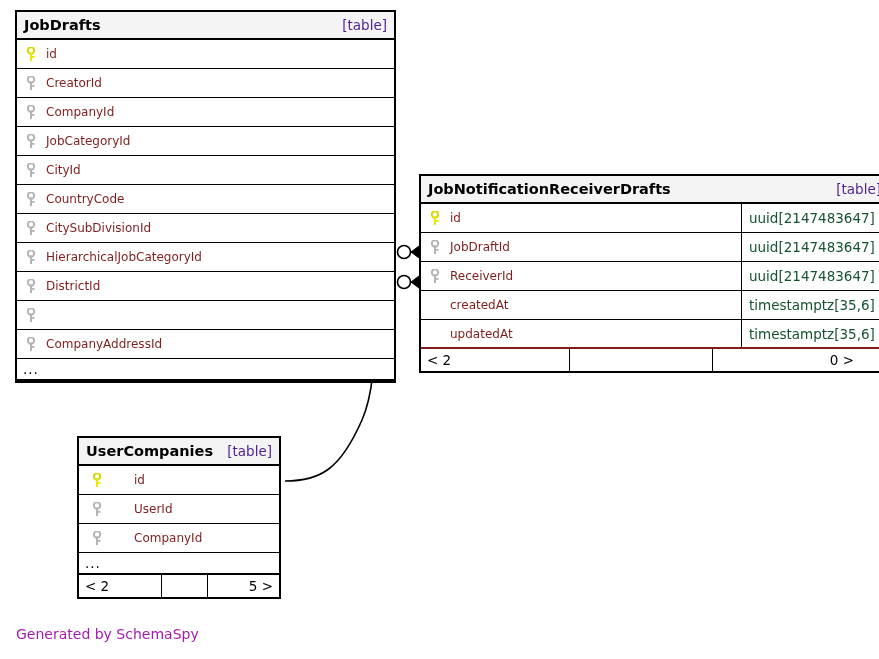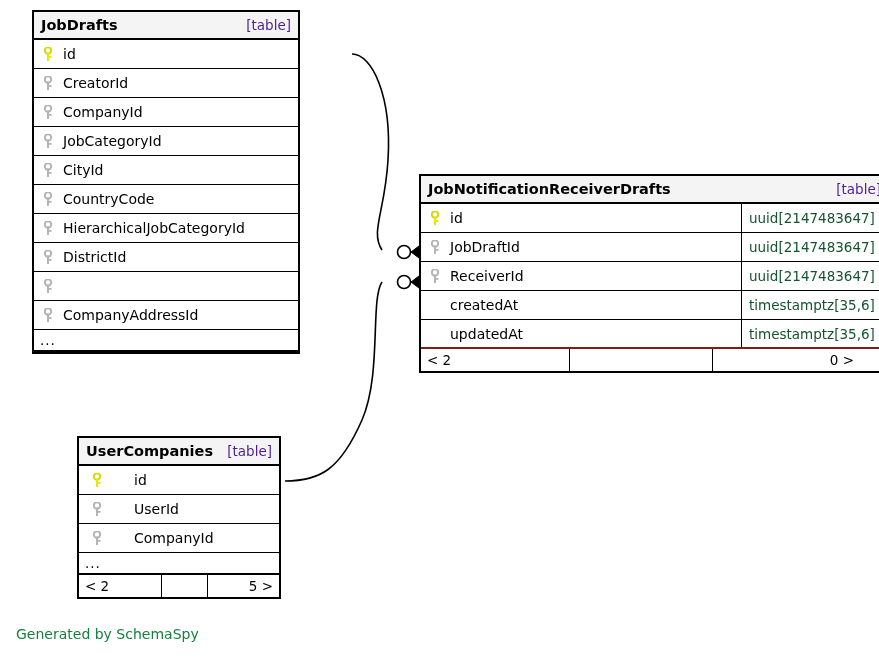--- a/index.html
+++ b/index.html
@@ -87,22 +87,22 @@
     display: flex;
     align-items: center;
     box-sizing: border-box;
     border-left: 1px solid #000000;
     padding-left: 7px;
     font-size: 13.5px;
     color: #14532d;
     white-space: nowrap;
   }
   .col-label {
-    font-size: 14px;
-    color: #000000;
+    font-size: 12px;
+    color: #7f1d1d;
     white-space: nowrap;
   }
 
   
   .indent .col-label { margin-left: 22px; }
   .indent .key-slot  { margin-left: 4px; }
 
   
   .key-slot {
     flex: 0 0 auto;
@@ -145,21 +145,21 @@
   .foot-left   { justify-content: flex-start; padding-left: 6px; }
   .foot-mid    { border-left: 1px solid #000000; border-right: 1px solid #000000; }
   .foot-right  { justify-content: flex-end; padding-right: 6px; }
 
   
   #caption {
     position: absolute;
     left: 16px;
     top: 626px;
     font-size: 14px;
-    color: #15803d;
+    color: #a21caf;
     z-index: 2;
     white-space: nowrap;
   }
 </style>
 </head>
 <body>
 
 <div id="canvas">
 
   <svg id="edges" viewBox="0 0 879 659" width="879" height="659">
@@ -170,21 +170,21 @@
       <path d="M 411,252 L 419,246 L 419,258 Z" fill="#000000" stroke="#000000" stroke-width="1"></path>
     </g>
 
     <g>
       <path d="M 285,481 C 320,481 340,470 362,420 C 382,374 370,300 382,282" fill="none" stroke="#000000" stroke-width="1.6"></path>
       <circle cx="404" cy="282" r="6.5" fill="#ffffff" stroke="#000000" stroke-width="1.6"></circle>
       <path d="M 411,282 L 419,276 L 419,288 Z" fill="#000000" stroke="#000000" stroke-width="1"></path>
     </g>
   </svg>
 
-  <div class="table-box" id="tbl-jobdrafts" style="left:32px; top:10px; width:268px;">
+  <div class="table-box" id="tbl-jobdrafts" style="left:15px; top:10px; width:381px;">
 
     <div class="tbl-header">
       <span class="tbl-name">JobDrafts</span>
       <span class="tbl-tag">[table]</span>
     </div>
 
     <div class="col-row">
       <div class="col-main">
         <span class="key-slot">
           <svg width="11" height="15" viewBox="0 0 11 15">
@@ -255,20 +255,32 @@
           <svg width="11" height="15" viewBox="0 0 11 15">
               <circle cx="4" cy="3.5" r="3.2" fill="none" stroke="#b4b4b4" stroke-width="2"></circle>
               <rect x="3" y="5.5" width="2" height="8.5" fill="#b4b4b4"></rect>
               <rect x="5" y="9" width="2.5" height="1.8" fill="#b4b4b4"></rect>
             </svg>
         </span>
         <span class="col-label">CountryCode</span>
       </div>
     </div>
 
+    <div class="col-row">
+      <div class="col-main">
+        <span class="key-slot">
+          <svg width="11" height="15" viewBox="0 0 11 15">
+              <circle cx="4" cy="3.5" r="3.2" fill="none" stroke="#b4b4b4" stroke-width="2"></circle>
+              <rect x="3" y="5.5" width="2" height="8.5" fill="#b4b4b4"></rect>
+              <rect x="5" y="9" width="2.5" height="1.8" fill="#b4b4b4"></rect>
+            </svg>
+        </span>
+        <span class="col-label">CitySubDivisionId</span>
+      </div>
+    </div>
 
     <div class="col-row">
       <div class="col-main">
         <span class="key-slot">
           <svg width="11" height="15" viewBox="0 0 11 15">
               <circle cx="4" cy="3.5" r="3.2" fill="none" stroke="#b4b4b4" stroke-width="2"></circle>
               <rect x="3" y="5.5" width="2" height="8.5" fill="#b4b4b4"></rect>
               <rect x="5" y="9" width="2.5" height="1.8" fill="#b4b4b4"></rect>
             </svg>
         </span>

